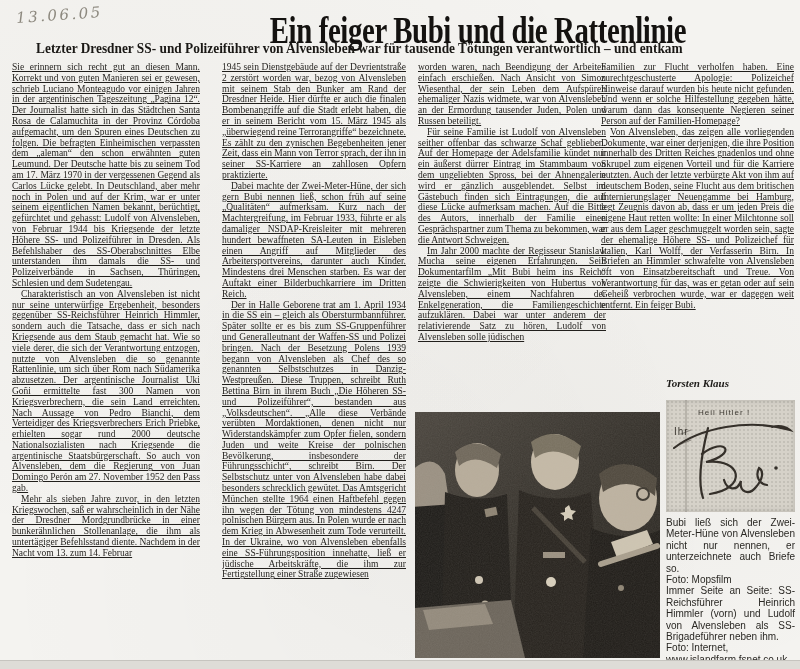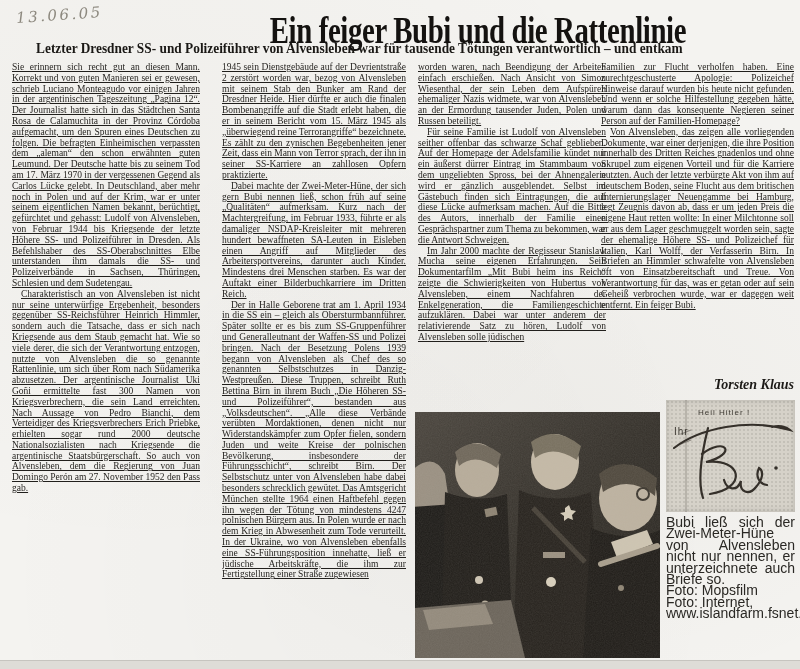--- a/index.html
+++ b/index.html
@@ -34,57 +34,58 @@
   .subhead span{display:inline-block;transform:scaleX(0.92);transform-origin:50% 50%;}
   .col{position:absolute;top:62px;overflow:hidden;font-size:9.5px;line-height:10.8px;text-decoration:underline;}
   .c1{left:12px;width:188px;height:602px;}
   .c2{left:222px;width:184px;height:597px;}
   .c3{left:404px;width:188px;height:349px;margin-left:14px;}
   .c4{left:601px;width:193px;height:316px;}
   .col p{margin:0;text-align:justify;hyphens:auto;-webkit-hyphens:auto;word-spacing:-0.2px;}
   .col p.ind{text-indent:9px;}
   .byline{
     position:absolute;left:601px;top:377px;width:193px;
-    font-size:14px;font-weight:bold;font-style:italic;text-align:right;color:#1c1a17;
+    font-size:11px;font-weight:bold;font-style:italic;text-align:center;color:#1c1a17;
   }
   .group-photo{position:absolute;left:415px;top:412px;width:245px;height:246px;display:block;}
   .sig-photo{
     position:absolute;left:666px;top:400px;width:129px;height:112px;
     background-color:#d6d2c9;
     background-image:radial-gradient(rgba(40,35,25,0.10) 1px, transparent 1px);
     background-size:4px 4px;
     box-shadow:inset 0 0 6px rgba(0,0,0,0.15);
   }
   .sig-photo .typed{
     position:absolute;font-family:Liberation Sans, sans-serif;
     color:#3e3a33;letter-spacing:1px;
   }
   .sig-photo .salute{left:32px;top:8px;font-size:8px;}
   .sig-photo .prefix{left:8px;top:26px;font-size:10px;}
   .sig-photo svg{position:absolute;left:0;top:0;}
   .caption{
     position:absolute;left:666px;top:517px;width:129px;
-    font-family:"Liberation Sans", sans-serif;font-size:14px;line-height:11.4px;color:#2a2824;
+    font-family:"Liberation Sans", sans-serif;font-size:10px;line-height:11.4px;color:#2a2824;
   }
   .caption p{margin:0;text-align:justify;hyphens:auto;-webkit-hyphens:auto;}
   .caption p.credit{text-align:left;}
 </style>
 </head>
 <body>
 
 <div class="page">
 
   <div class="date-note">13.06.05</div>
 
   <h1 class="headline"><span>Ein feiger Bubi und die Rattenlinie</span></h1>
   <h2 class="subhead"><span>Letzter Dresdner SS- und Polizeiführer von Alvensleben war für tausende Tötungen verantwortlich – und entkam</span></h2>
 
   <div class="col c1">
     <p>Sie erinnern sich recht gut an diesen Mann. Korrekt und von guten Manieren sei er gewesen, schrieb Luciano Monteagudo vor einigen Jahren in der argentinischen Tageszeitung „Pagina 12“. Der Journalist hatte sich in das Städtchen Santa Rosa de Calamuchita in der Provinz Córdoba aufgemacht, um den Spuren eines Deutschen zu folgen. Die befragten Einheimischen verpassten dem „aleman“ den schon erwähnten guten Leumund. Der Deutsche hatte bis zu seinem Tod am 17. März 1970 in der vergessenen Gegend als Carlos Lücke gelebt. In Deutschland, aber mehr noch in Polen und auf der Krim, war er unter seinem eigentlichen Namen bekannt, berüchtigt, gefürchtet und gehasst: Ludolf von Alvensleben, von Februar 1944 bis Kriegsende der letzte Höhere SS- und Polizeiführer in Dresden. Als Befehlshaber des SS-Oberabschnittes Elbe unterstanden ihm damals die SS- und Polizeiverbände in Sachsen, Thüringen, Schlesien und dem Sudetengau.</p>
     <p class="ind">Charakteristisch an von Alvensleben ist nicht nur seine unterwürfige Ergebenheit, besonders gegenüber SS-Reichsführer Heinrich Himmler, sondern auch die Tatsache, dass er sich nach Kriegsende aus dem Staub gemacht hat. Wie so viele derer, die sich der Verantwortung entzogen, nutzte von Alvensleben die so genannte Rattenlinie, um sich über Rom nach Südamerika abzusetzen. Der argentinische Journalist Uki Goñi ermittelte fast 300 Namen von Kriegsverbrechern, die sein Land erreichten. Nach Aussage von Pedro Bianchi, dem Verteidiger des Kriegsverbrechers Erich Priebke, erhielten sogar rund 2000 deutsche Nationalsozialisten nach Kriegsende die argentinische Staatsbürgerschaft. So auch von Alvensleben, dem die Regierung von Juan Domingo Perón am 27. November 1952 den Pass gab.</p>
+    <p class="ind">Mehr als sieben Jahre zuvor, in den letzten Kriegswochen, saß er wahrscheinlich in der Nähe der Dresdner Mordgrundbrücke in einer bunkerähnlichen Stollenanlage, die ihm als untertägiger Befehlsstand diente. Nachdem in der Nacht vom 13. zum 14. Februar</p>
   </div>
 
   <div class="col c2">
     <p>1945 sein Dienstgebäude auf der Devrientstraße 2 zerstört worden war, bezog von Alvensleben mit seinem Stab den Bunker am Rand der Dresdner Heide. Hier dürfte er auch die finalen Bombenangriffe auf die Stadt erlebt haben, die er in seinem Bericht vom 15. März 1945 als „überwiegend reine Terrorangriffe“ bezeichnete. Es zählt zu den zynischen Begebenheiten jener Zeit, dass ein Mann von Terror sprach, der ihn in seiner SS-Karriere an zahllosen Opfern praktizierte.</p>
     <p class="ind">Dabei machte der Zwei-Meter-Hüne, der sich gern Bubi nennen ließ, schon früh auf seine „Qualitäten“ aufmerksam. Kurz nach der Machtergreifung, im Februar 1933, führte er als damaliger NSDAP-Kreisleiter mit mehreren hundert bewaffneten SA-Leuten in Eisleben einen Angriff auf Mitglieder des Arbeitersportvereins, darunter auch Kinder. Mindestens drei Menschen starben. Es war der Auftakt einer Bilderbuchkarriere im Dritten Reich.</p>
     <p class="ind">Der in Halle Geborene trat am 1. April 1934 in die SS ein – gleich als Obersturmbannführer. Später sollte er es bis zum SS-Gruppenführer und Generalleutnant der Waffen-SS und Polizei bringen. Nach der Besetzung Polens 1939 begann von Alvensleben als Chef des so genannten Selbstschutzes in Danzig-Westpreußen. Diese Truppen, schreibt Ruth Bettina Birn in ihrem Buch „Die Höheren SS- und Polizeiführer“, bestanden aus „Volksdeutschen“. „Alle diese Verbände verübten Mordaktionen, denen nicht nur Widerstandskämpfer zum Opfer fielen, sondern Juden und weite Kreise der polnischen Bevölkerung, insbesondere der Führungsschicht“, schreibt Birn. Der Selbstschutz unter von Alvensleben habe dabei besonders schrecklich gewütet. Das Amtsgericht München stellte 1964 einen Haftbefehl gegen ihn wegen der Tötung von mindestens 4247 polnischen Bürgern aus. In Polen wurde er nach dem Krieg in Abwesenheit zum Tode verurteilt. In der Ukraine, wo von Alvensleben ebenfalls eine SS-Führungsposition innehatte, ließ er jüdische Arbeitskräfte, die ihm zur Fertigstellung einer Straße zugewiesen</p>
   </div>
 
   <div class="col c3">
     <p>worden waren, nach Beendigung der Arbeiten einfach erschießen. Nach Ansicht von Simon Wiesenthal, der sein Leben dem Aufspüren ehemaliger Nazis widmete, war von Alvensleben an der Ermordung tausender Juden, Polen und Russen beteiligt.</p>
@@ -156,17 +157,18 @@
         <path d="M36,54 C60,36 72,54 40,62 C76,58 82,88 44,94"></path>
         <path d="M58,80 c3,10 13,12 17,1 c-2,11 8,15 15,6 c7,-8 8,-16 3,-19 c-4,8 0,16 8,17"></path>
         <circle cx="110" cy="68" r="1.8" fill="#35302a" stroke="none"></circle>
       </g>
     </svg>
   </div>
 
   <div class="caption">
     <p>Bubi ließ sich der Zwei-Meter-Hüne von Alvensleben nicht nur nennen, er unterzeichnete auch Briefe so.</p>
     <p class="credit">Foto: Mopsfilm</p>
+    <p>Immer Seite an Seite: SS-Reichsführer Heinrich Himmler (vorn) und Ludolf von Alvensleben als SS-Brigadeführer neben ihm.</p>
     <p class="credit">Foto: Internet, www.islandfarm.fsnet.co.uk</p>
   </div>
 
   <div class="scan-edge"></div>
 </div>
 
 </body></html>

